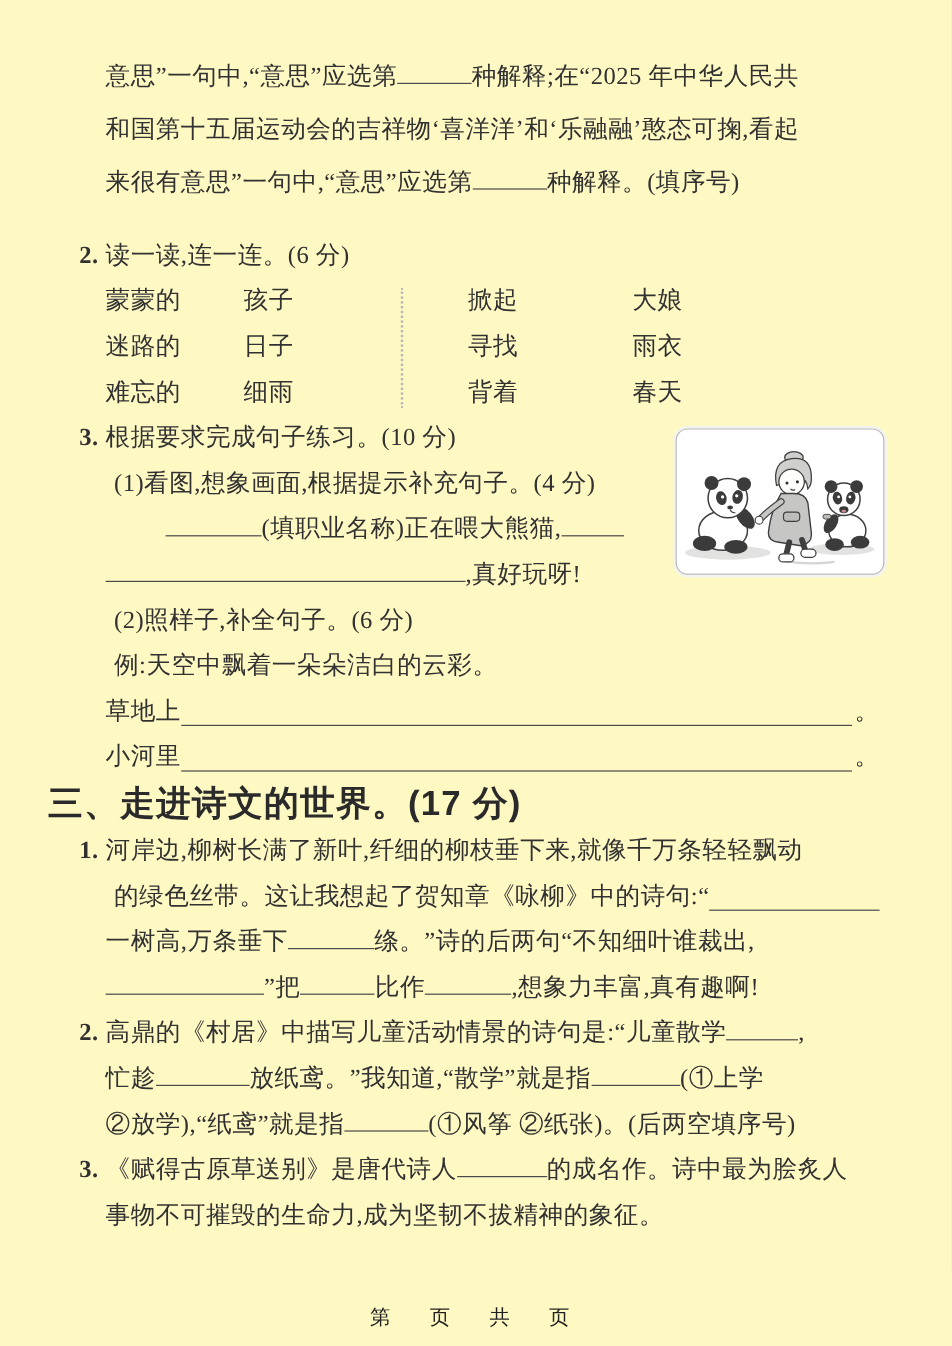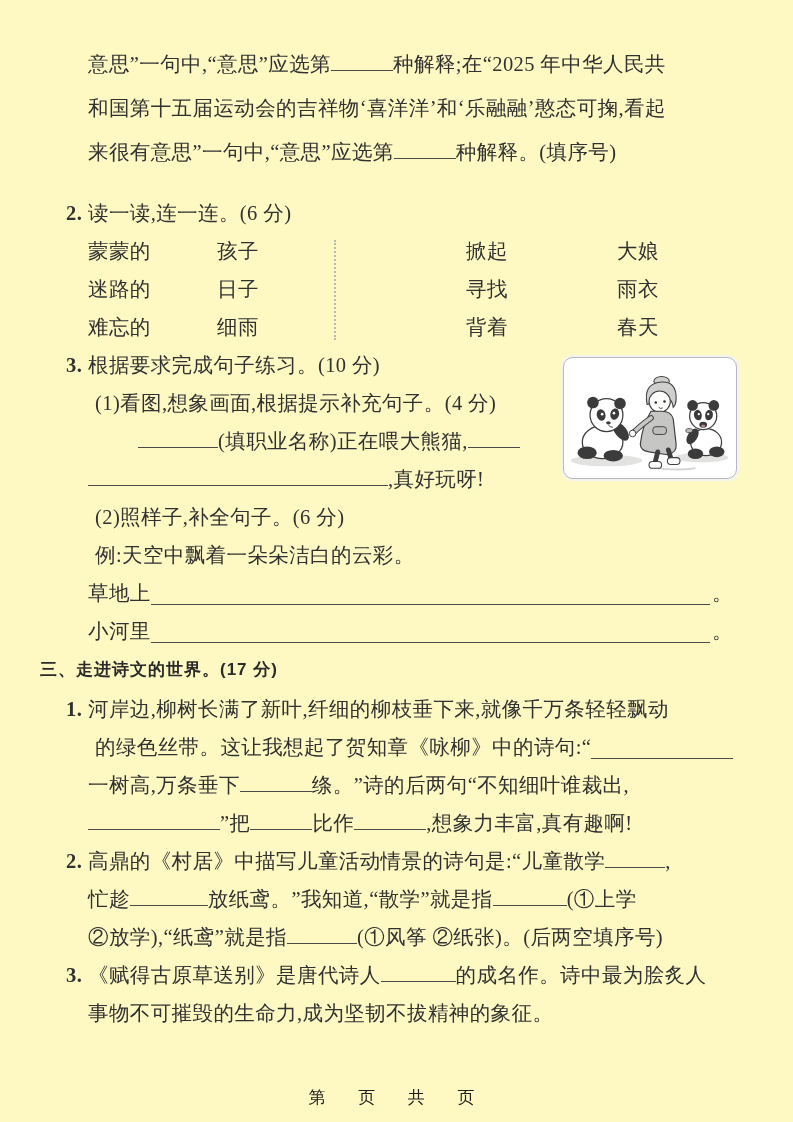--- a/index.html
+++ b/index.html
@@ -41,39 +41,39 @@
     display: inline-block;
     width: 22px;
     font-weight: bold;
   }
   .sub { margin-left: 7px; }
   .indent50 { margin-left: 50px; }
   .sec-header {
     margin-left: -48px;
     font-family: "Liberation Sans", sans-serif;
     font-weight: bold;
-    font-size: 17px;
+    font-size: 29px;
     line-height: 40px;
     letter-spacing: 1px;
     color: #2a2a2a;
     white-space: nowrap;
   }
   .mt4 { margin-top: 20px; }
   .match { position: relative; }
   .match-divider {
     position: absolute;
     left: 246px; top: 8px;
     height: 100px;
     border-left: 2px dotted #b8b8b8;
   }
-  .match-row { display: flex; gap: 14px; }
+  .match-row { display: flex; }
   .mc { display: inline-block; }
   .mc1 { width: 115px; }
   .mc2 { width: 187px; }
-  .mc3 { width: 137px; margin-left: 48px; }
+  .mc3 { width: 137px; }
   .eol-period { margin-left: 2px; }
   .illus {
     position: absolute;
     left: 563px; top: 357px;
     width: 174px; height: 122px;
     background: #ffffff;
     border: 1px solid #b9b9b9;
     border-radius: 10px;
     box-shadow: 0 0 0 2px #f3f3f1;
   }

